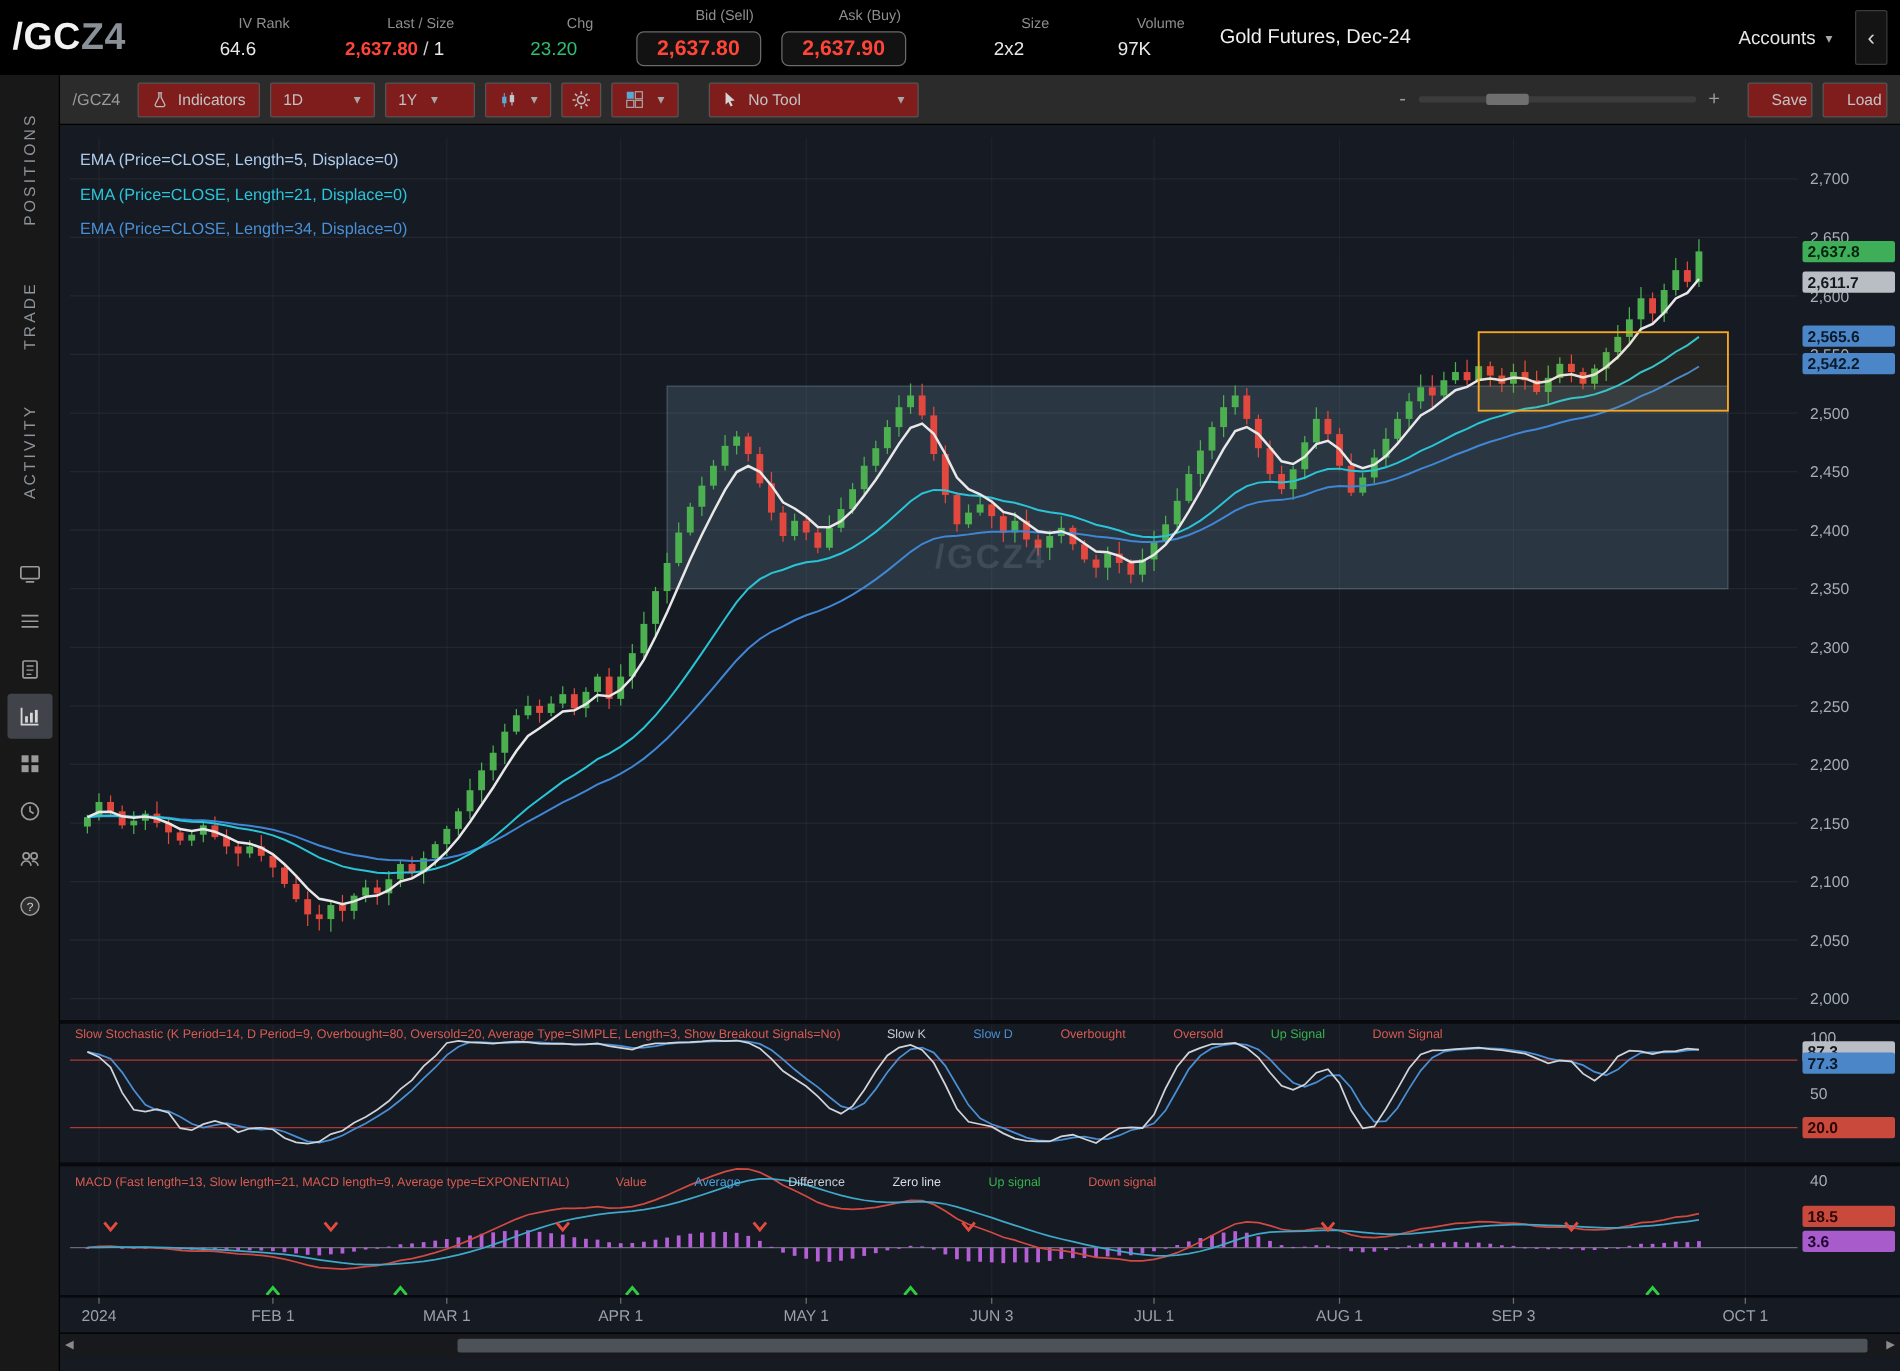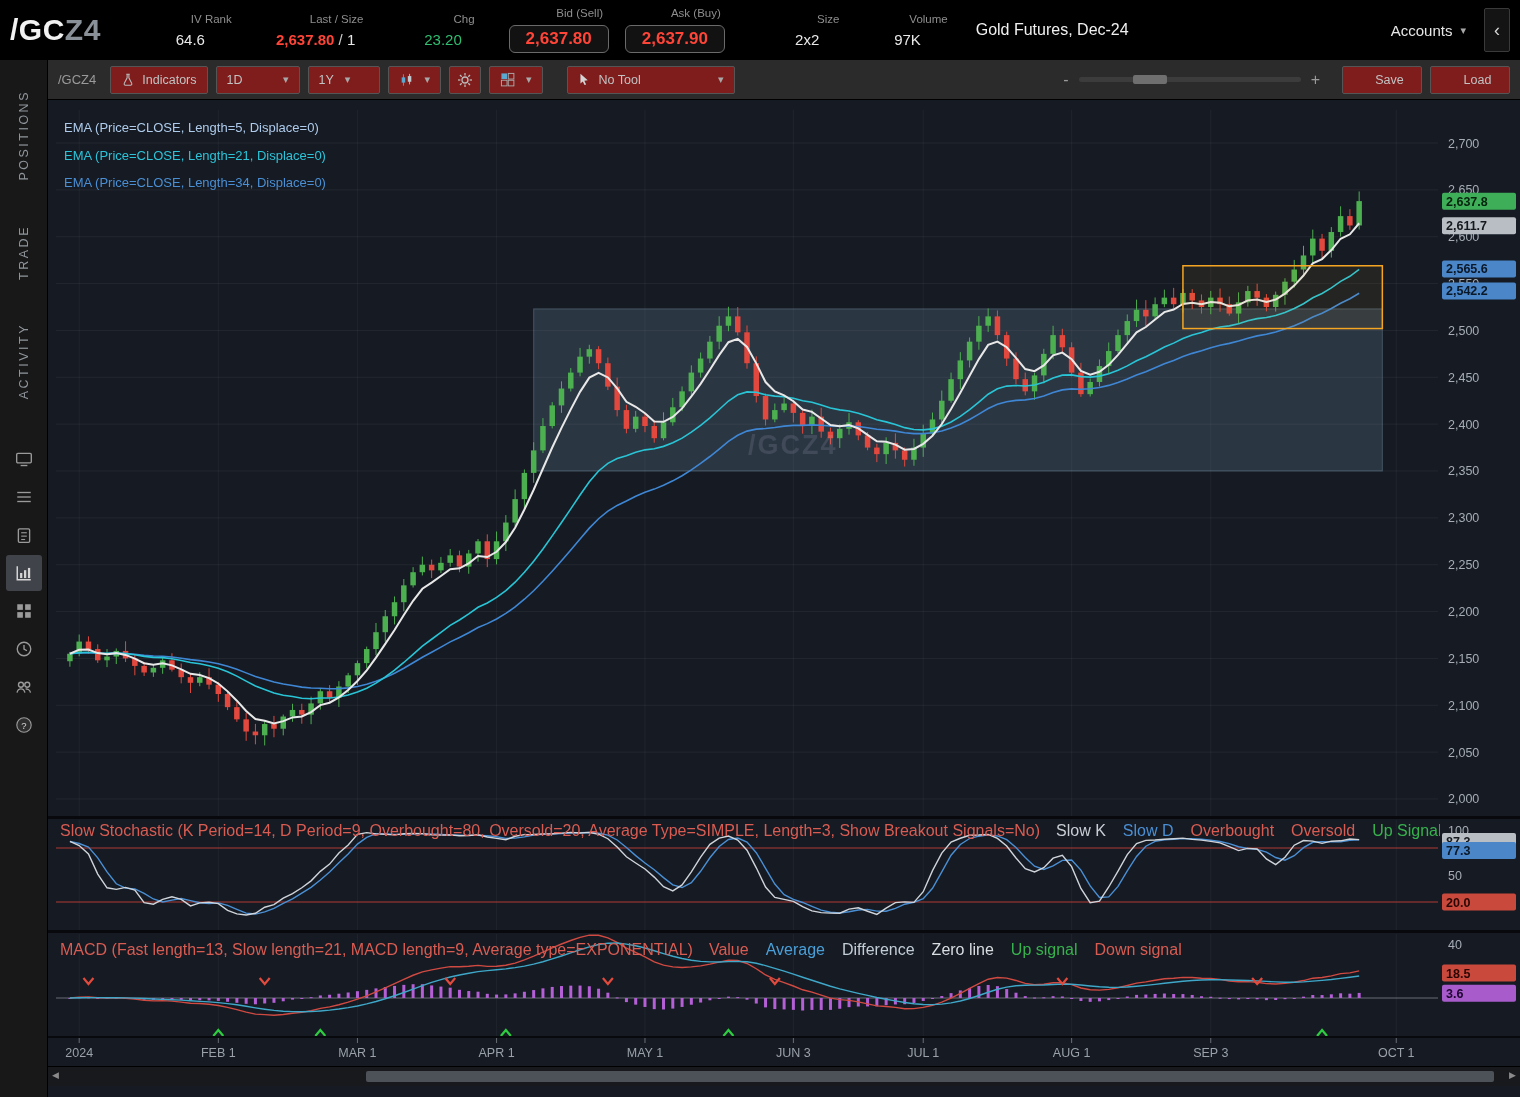--- a/index.html
+++ b/index.html
@@ -38,28 +38,28 @@
     align-items:center;padding:0 10px;gap:8px;}
   .tb-sym{color:#9a9a9a;font-size:13px;margin-right:6px;}
   .tbtn{height:28px;background:#7f1d1d;border:1px solid #555;border-radius:2px;color:#c2c2c2;
     font-size:12.5px;display:inline-flex;align-items:center;gap:7px;padding:0 10px;cursor:pointer;}
   .tbtn .caret{margin-left:4px;}
   .sq{width:32px;justify-content:center;padding:0;}
   .zoom{display:flex;align-items:center;gap:10px;margin-left:auto;margin-right:14px;}
   .zlabel{color:#9a9a9a;font-size:16px;cursor:pointer;}
   .ztrack{width:222px;height:5px;background:#3c3c3c;border-radius:3px;position:relative;cursor:pointer;}
   .zthumb{position:absolute;left:54px;top:-2px;width:34px;height:9px;background:#6f6f6f;border-radius:2px;cursor:grab;}
-  .filebtn{width:80px;justify-content:center;padding-left:25px;}
+  .filebtn{width:52px;justify-content:center;padding-left:25px;}
   
   .chartwrap{position:relative;height:997px;background:#151a23;overflow:hidden;}
   #chart-svg{position:absolute;top:0;left:0;}
   #chart-svg text{font-family:"Liberation Sans",sans-serif;}
   .ema-labels{position:absolute;top:14px;left:16px;font-size:13px;line-height:27.5px;pointer-events:auto;}
   .study-row{position:absolute;left:12px;display:flex;align-items:center;white-space:nowrap;
-    overflow:hidden;width:1380px;font-size:16px;}
+    overflow:hidden;width:1380px;font-size:10px;gap:21px;}
   .study-row .st-title{margin-right:16px;cursor:pointer;}
   .study-row .lg{margin-right:17px;}
   .watermark{position:absolute;left:700px;top:330px;font-size:27px;font-weight:700;
     letter-spacing:2px;color:rgba(172,183,198,0.16);}
   .hscroll{position:absolute;left:0;top:966px;width:1472px;height:20px;background:#17191d;
     border-top:1px solid #000;}
   .hthumb{position:absolute;left:318px;top:4px;width:1128px;height:11px;background:#4d5258;border-radius:2px;cursor:grab;}
   .harrow{position:absolute;top:3px;font-size:9px;color:#8a8a8a;cursor:pointer;}
   .harrow.left{left:4px;} .harrow.right{right:4px;}
 </style>

